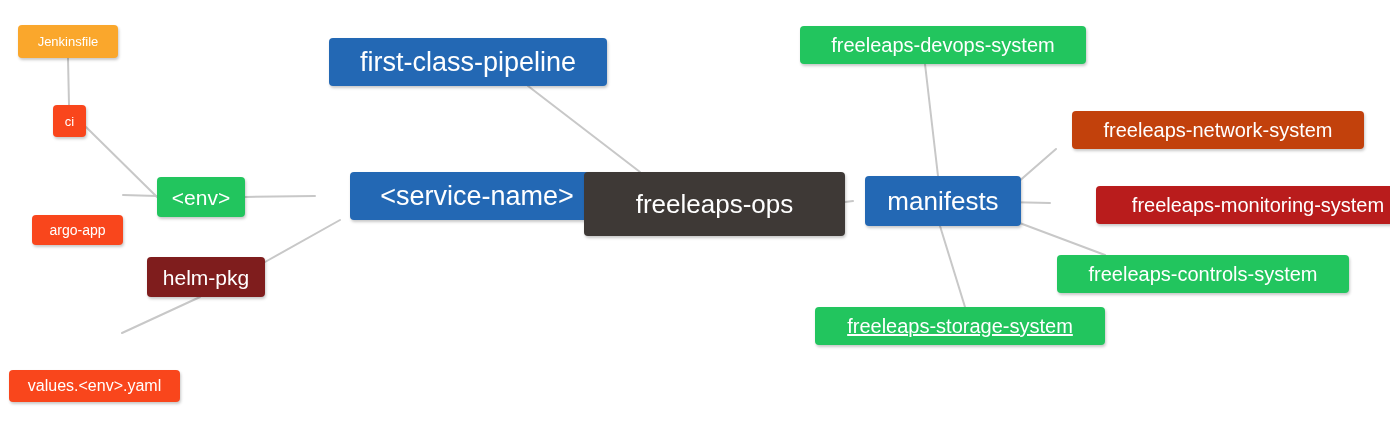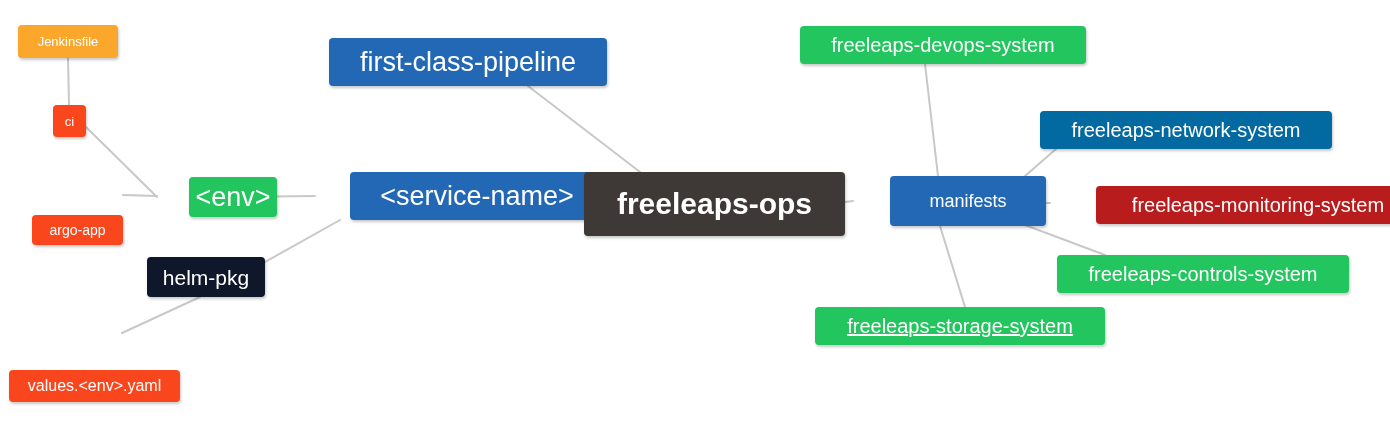--- a/index.html
+++ b/index.html
@@ -74,45 +74,45 @@
   <div id="node-layer">
       <div class="node" style="left: 18px; top: 25px; width: 100px; height: 33px; background: rgb(250, 167, 44); font-size: 13px;">
         <span class="node-label">Jenkinsfile</span>
       </div>
       <div class="node" style="left: 53px; top: 105px; width: 33px; height: 32px; background: rgb(249, 70, 28); font-size: 13px;">
         <span class="node-label">ci</span>
       </div>
       <div class="node" style="left: 32px; top: 179px; width: 91px; height: 30px; background: rgb(249, 70, 28); font-size: 14px; margin-top: 36px;">
         <span class="node-label">argo-app</span>
       </div>
-      <div class="node" style="left: 157px; top: 177px; width: 88px; height: 40px; background: rgb(34, 197, 94); font-size: 27px; margin-left: 32px;">
+      <div class="node" style="left: 157px; top: 177px; width: 88px; height: 40px; background: rgb(34, 197, 94); font-size: 21px;">
         <span class="node-label">&lt;env&gt;</span>
       </div>
-      <div class="node" style="left: 147px; top: 257px; width: 118px; height: 40px; background: #0f172a; font-size: 21px;">
+      <div class="node" style="left: 147px; top: 257px; width: 118px; height: 40px; background: #7f1d1d; font-size: 21px;">
         <span class="node-label">helm-pkg</span>
       </div>
       <div class="node" style="left: 9px; top: 333px; width: 171px; height: 32px; background: rgb(249, 70, 28); font-size: 16px; margin-top: 37px;">
         <span class="node-label">values.&lt;env&gt;.yaml</span>
       </div>
       <div class="node" style="left: 315px; top: 38px; width: 278px; height: 48px; background: rgb(35, 104, 180); font-size: 27px; margin-left: 14px;">
         <span class="node-label">first-class-pipeline</span>
       </div>
       <div class="node" style="left: 315px; top: 172px; width: 254px; height: 48px; background: rgb(35, 104, 180); font-size: 27px; margin-left: 35px;">
         <span class="node-label">&lt;service-name&gt;</span>
       </div>
-      <div class="node" style="left: 584px; top: 172px; width: 261px; height: 64px; background: rgb(62, 57, 54); font-size: 30px; font-weight: bold;">
+      <div class="node" style="left: 584px; top: 172px; width: 261px; height: 64px; background: rgb(62, 57, 54); font-size: 26px;">
         <span class="node-label">freeleaps-ops</span>
       </div>
-      <div class="node" style="left: 890px; top: 176px; width: 156px; height: 50px; background: rgb(35, 104, 180); font-size: 18px;">
+      <div class="node" style="left: 865px; top: 176px; width: 156px; height: 50px; background: rgb(35, 104, 180); font-size: 26px;">
         <span class="node-label">manifests</span>
       </div>
       <div class="node" style="left: 800px; top: 26px; width: 286px; height: 38px; background: rgb(34, 197, 94); font-size: 20px;">
         <span class="node-label">freeleaps-devops-system</span>
       </div>
-      <div class="node" style="left: 1040px; top: 111px; width: 292px; height: 38px; background: #0369a1; font-size: 20px;">
+      <div class="node" style="left: 1072px; top: 111px; width: 292px; height: 38px; background: #c2410c; font-size: 20px;">
         <span class="node-label">freeleaps-network-system</span>
       </div>
       <div class="node" style="left: 1096px; top: 186px; width: 324px; height: 38px; background: #b91c1c; font-size: 20px;">
         <span class="node-label">freeleaps-monitoring-system</span>
       </div>
       <div class="node" style="left: 1057px; top: 255px; width: 292px; height: 38px; background: rgb(34, 197, 94); font-size: 20px; text-align: center;">
         <span class="node-label">freeleaps-controls-system</span>
       </div>
       <div class="node" style="left: 815px; top: 307px; width: 290px; height: 38px; background: rgb(34, 197, 94); font-size: 20px; text-decoration: underline;">
         <span class="node-label">freeleaps-storage-system</span>

